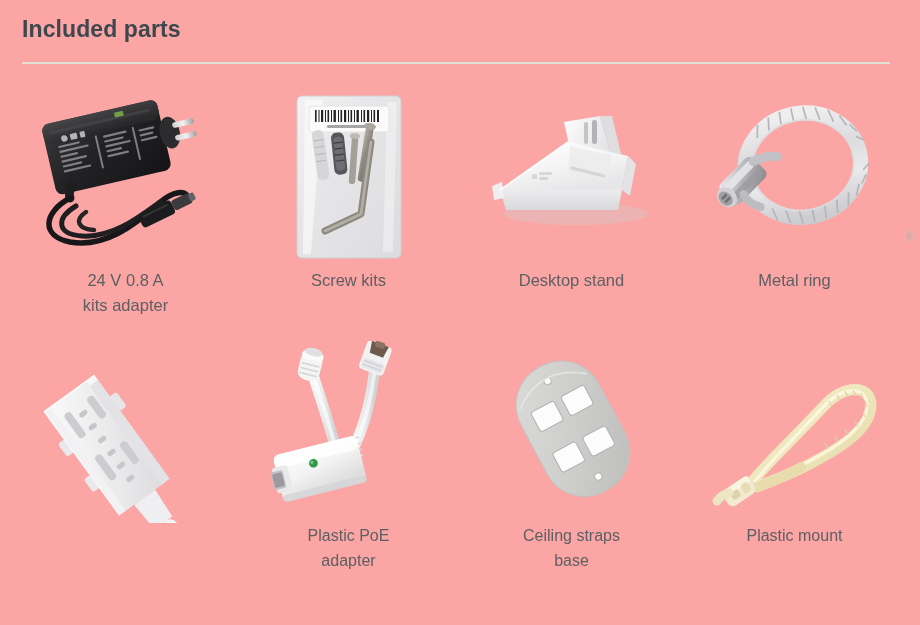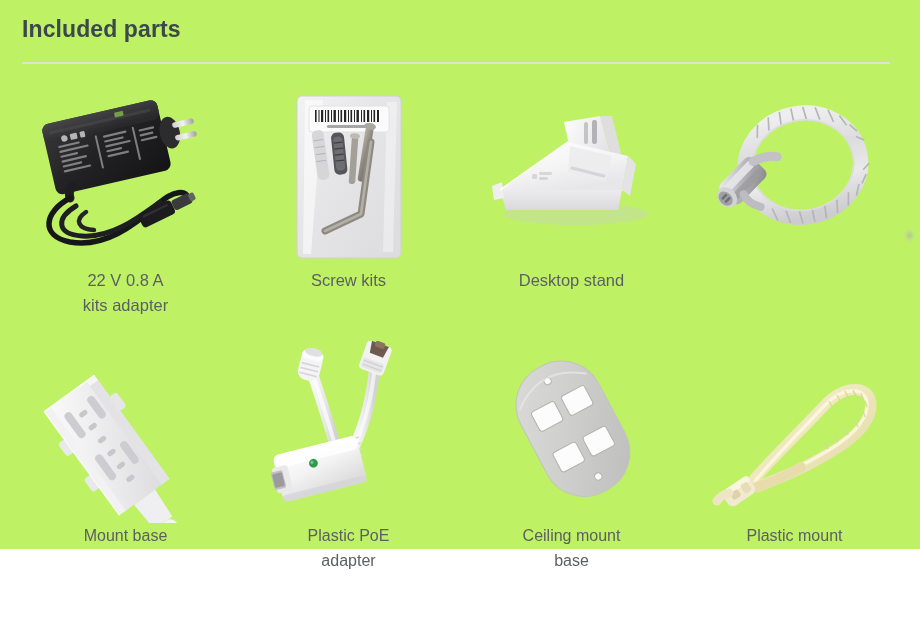--- a/index.html
+++ b/index.html
@@ -13,22 +13,22 @@
     height: 625px;
     overflow: hidden;
     font-family: "Liberation Sans", "DejaVu Sans", sans-serif;
     color: #55585c;
     position: relative;
   }
 
   .page {
     position: relative;
     width: 920px;
-    height: 549px;
-    background: #bef264;
+    height: 625px;
+    background: #fca5a5;
   }
 
   
   .header {
     position: absolute;
     left: 22px;
     top: 14px;
     width: 868px;
   }
   .page-title {
@@ -171,21 +171,21 @@
 
           <g transform="rotate(-26 140 124)">
             <rect x="112" y="116" width="36" height="15" rx="4" fill="#1c1c1f"></rect>
             <rect x="148" y="118" width="20" height="11" rx="3" fill="#3b3b3e"></rect>
             <rect x="166" y="119.5" width="6" height="8" rx="2" fill="#636366"></rect>
             <rect x="116" y="119" width="28" height="2" rx="1" fill="#38383b" opacity="0.8"></rect>
           </g>
         </svg>
       </div>
       <div class="part-label">
-        <span>22 V 0.8 A</span><br>
+        <span>24 V 0.8 A</span><br>
         <span>kits adapter</span>
       </div>
     </div>
 
     <div class="part-cell row1">
       <div class="part-figure">
         <svg viewBox="0 0 200 182" xmlns="http://www.w3.org/2000/svg">
           <defs>
             <linearGradient id="bag" x1="0" y1="0" x2="1" y2="1">
               <stop offset="0%" stop-color="#f3f3f4"></stop>
@@ -377,20 +377,23 @@
               <rect x="21" y="76.5" width="7" height="2.6" rx="1" fill="#6f6f74"></rect>
               <rect x="21" y="81" width="7" height="2.6" rx="1" fill="#6f6f74"></rect>
 
               <path d="M70 74 q14 5 20 14" stroke="#c2c2c6" stroke-width="9" fill="none" stroke-linecap="round"></path>
             </g>
 
             <path d="M58 112 q-12 -6 -14 -16" stroke="#bdbdc1" stroke-width="8" fill="none" stroke-linecap="round"></path>
           </g>
         </svg>
       </div>
+      <div class="part-label">
+        <span>Metal ring</span>
+      </div>
     </div>
 
     <div class="part-cell row2">
       <div class="part-figure">
         <svg viewBox="0 0 200 182" xmlns="http://www.w3.org/2000/svg">
           <defs>
             <linearGradient id="bracketg" x1="0" y1="0" x2="1" y2="1">
               <stop offset="0%" stop-color="#fbfbfb"></stop>
               <stop offset="45%" stop-color="#ededee"></stop>
               <stop offset="100%" stop-color="#dadadd"></stop>
@@ -426,23 +429,20 @@
             </g>
 
             <rect x="36" y="60" width="9" height="16" rx="3" fill="#e9e9ec"></rect>
             <rect x="36" y="104" width="9" height="16" rx="3" fill="#e9e9ec"></rect>
             <rect x="105" y="52" width="9" height="18" rx="3" fill="#e6e6e9"></rect>
 
             <path d="M44 26 L106 26" stroke="#ffffff" stroke-width="1.6" opacity="0.9"></path>
             <path d="M44 26 L44 154" stroke="#ffffff" stroke-width="1.3" opacity="0.75"></path>
           </g>
         </svg>
-      </div>
-      <div class="part-label">
-        <span>Mount base</span>
       </div>
     </div>
 
     <div class="part-cell row2">
       <div class="part-figure">
         <svg viewBox="0 0 200 182" xmlns="http://www.w3.org/2000/svg">
           <defs>
             <linearGradient id="poeBody" x1="0" y1="0" x2="0.4" y2="1">
               <stop offset="0%" stop-color="#ffffff"></stop>
               <stop offset="55%" stop-color="#f3f3f3"></stop>
@@ -540,21 +540,21 @@
             </g>
 
             <circle cx="100" cy="34" r="3.6" fill="#fbfbfb" stroke="#b0b0ae" stroke-width="0.9"></circle>
             <circle cx="100" cy="142" r="3.6" fill="#fbfbfb" stroke="#b0b0ae" stroke-width="0.9"></circle>
 
             <path d="M62 46 q38 -30 76 0" stroke="#e9e9e7" stroke-width="2" fill="none" opacity="0.7"></path>
           </g>
         </svg>
       </div>
       <div class="part-label">
-        <span>Ceiling mount</span><br>
+        <span>Ceiling straps</span><br>
         <span>base</span>
       </div>
     </div>
 
     <div class="part-cell row2">
       <div class="part-figure">
         <svg viewBox="0 0 200 182" xmlns="http://www.w3.org/2000/svg">
           <defs>
             <linearGradient id="tieg" x1="0" y1="0" x2="1" y2="1">
               <stop offset="0%" stop-color="#f6f0cf"></stop>

